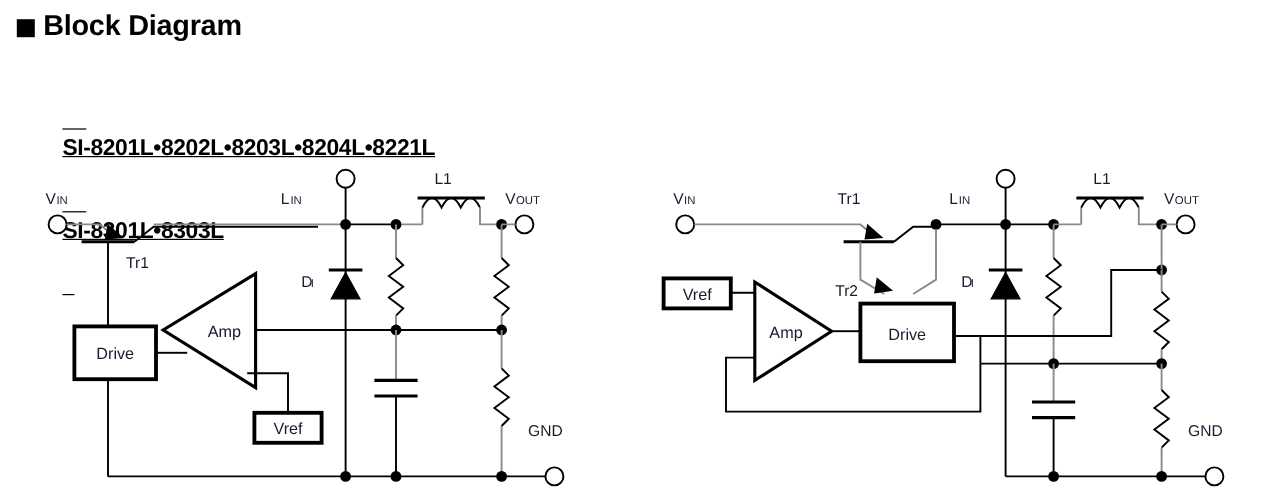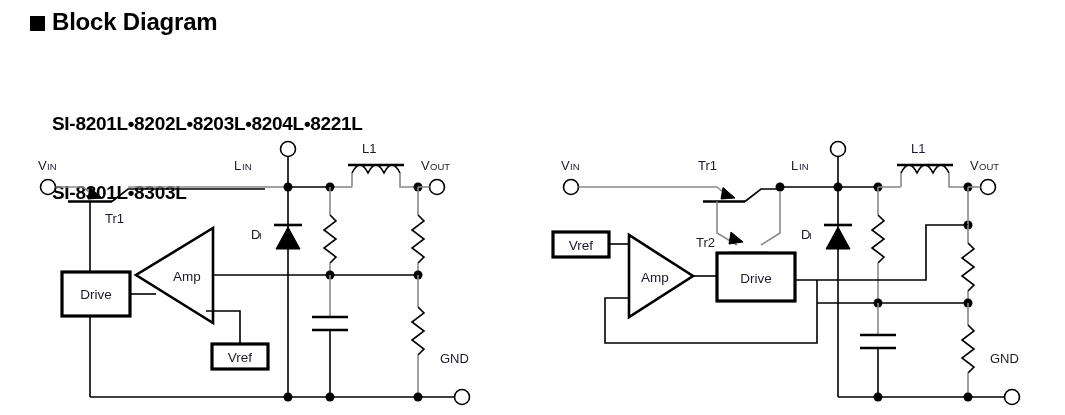--- a/index.html
+++ b/index.html
@@ -15,21 +15,21 @@
     overflow: hidden;
     position: relative;
   }
   #page {
     position: relative;
     width: 1065px;
     height: 415px;
   }
   .section-title {
     position: absolute;
-    left: 30px;
+    left: 14px;
     top: 8px;
     font-size: 24px;
     font-weight: bold;
     letter-spacing: -0.2px;
     display: flex;
     align-items: center;
     gap: 7px;
   }
   .bullet-square {
     display: inline-block;
@@ -40,21 +40,21 @@
     top: 1px;
   }
   .dev-heading {
     position: absolute;
     font-size: 19px;
     font-weight: bold;
     letter-spacing: -0.3px;
     line-height: 23px;
     white-space: pre;
   }
-  #heading-left { left: 52px; top: 66px; }
+  #heading-left { left: 52px; top: 66px; text-decoration: underline; }
   #heading-right { left: 565px; top: 66px; }
 
   svg { display: block; position: absolute; }
   #diagram-left { left: 0px; top: 125px; }
   #diagram-right { left: 533px; top: 125px; }
 
   .wire { stroke: #000; stroke-width: 1.6; fill: none; }
   .wire-grey { stroke: #8a8a8a; stroke-width: 1.6; fill: none; }
   .thickwire { stroke: #000; stroke-width: 2.6; fill: none; }
   .node { fill: #000; }

